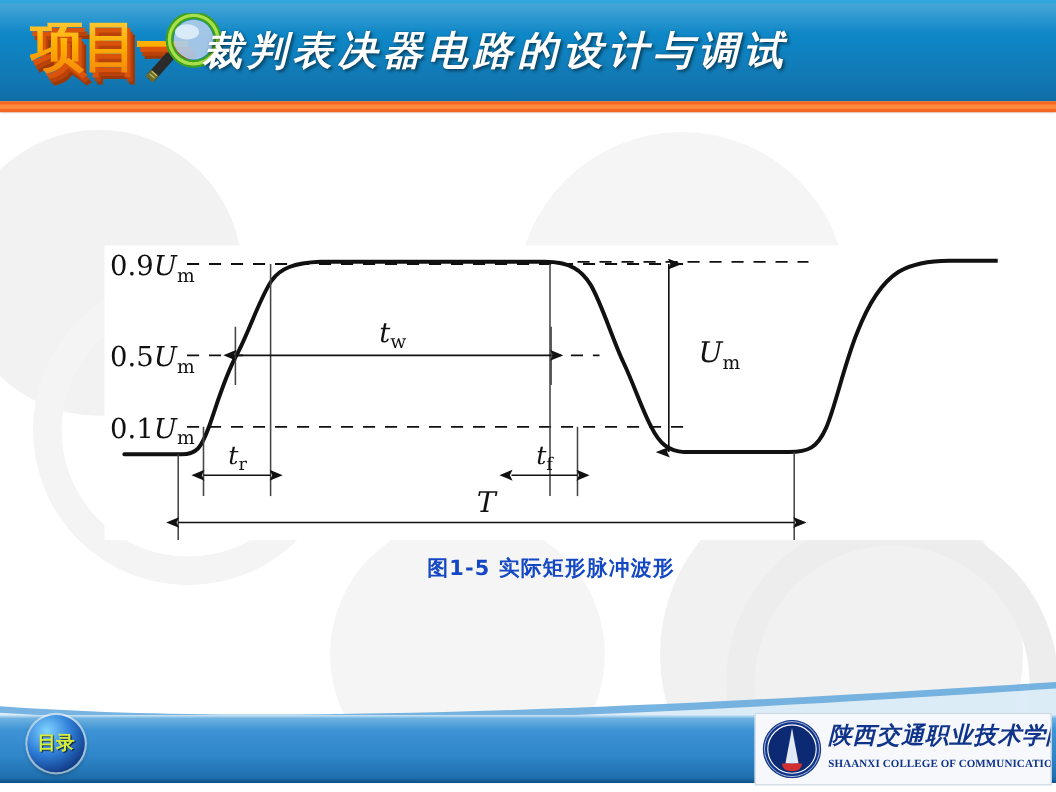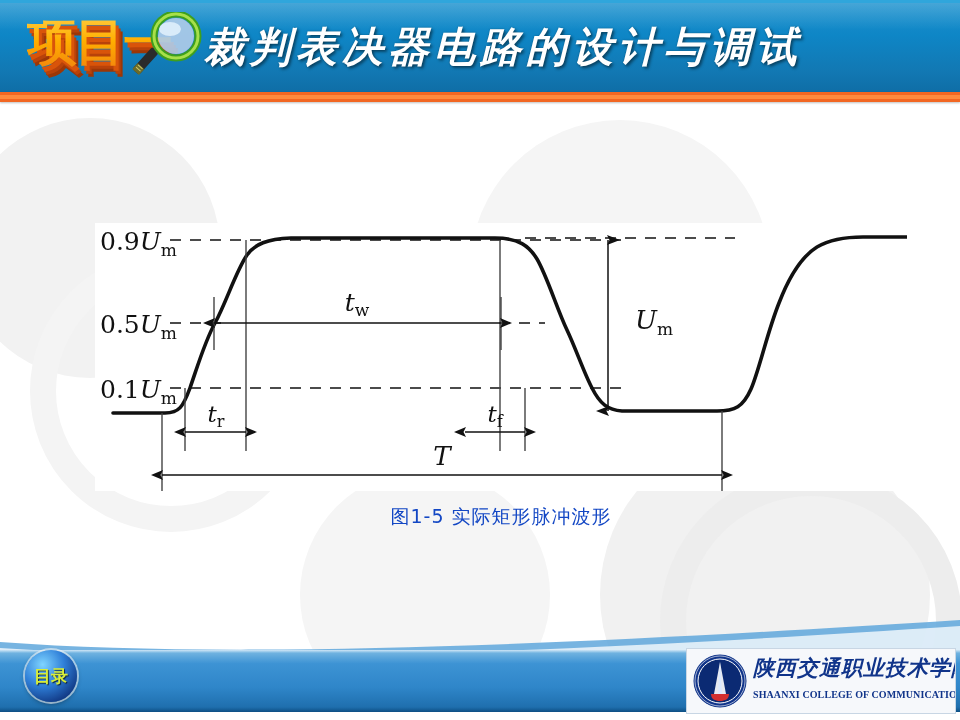--- a/index.html
+++ b/index.html
@@ -95,27 +95,27 @@
   #magnifier {
     position: absolute;
     left: 132px;
     top: 12px;
     width: 76px;
     height: 72px;
   }
 
   #header-title {
     position: absolute;
-    left: 204px;
+    left: 184px;
     top: 16px;
     width: 752px;
     height: 64px;
     color: #ffffff;
     font-family: "DejaVu Sans", sans-serif;
-    font-size: 41px;
+    font-size: 36px;
     font-weight: bold;
     font-style: italic;
     letter-spacing: 5px;
     line-height: 62px;
     white-space: nowrap;
     text-shadow: 2px 2px 3px rgba(0,0,0,0.45), 0 0 2px rgba(0,0,0,0.3);
   }
 
   #header-rule-outer {
     position: absolute;
@@ -144,21 +144,21 @@
 
   #figure-caption {
     position: absolute;
     left: 95px;
     top: 504px;
     width: 812px;
     text-align: center;
     color: #1347c4;
     font-family: "DejaVu Sans", sans-serif;
     font-size: 19px;
-    font-weight: normal;
+    font-weight: bold;
     letter-spacing: 1px;
   }
 
   
   #footer-swoosh {
     position: absolute;
     left: 0; top: 596px;
     width: 960px; height: 70px;
     overflow: hidden;
   }

